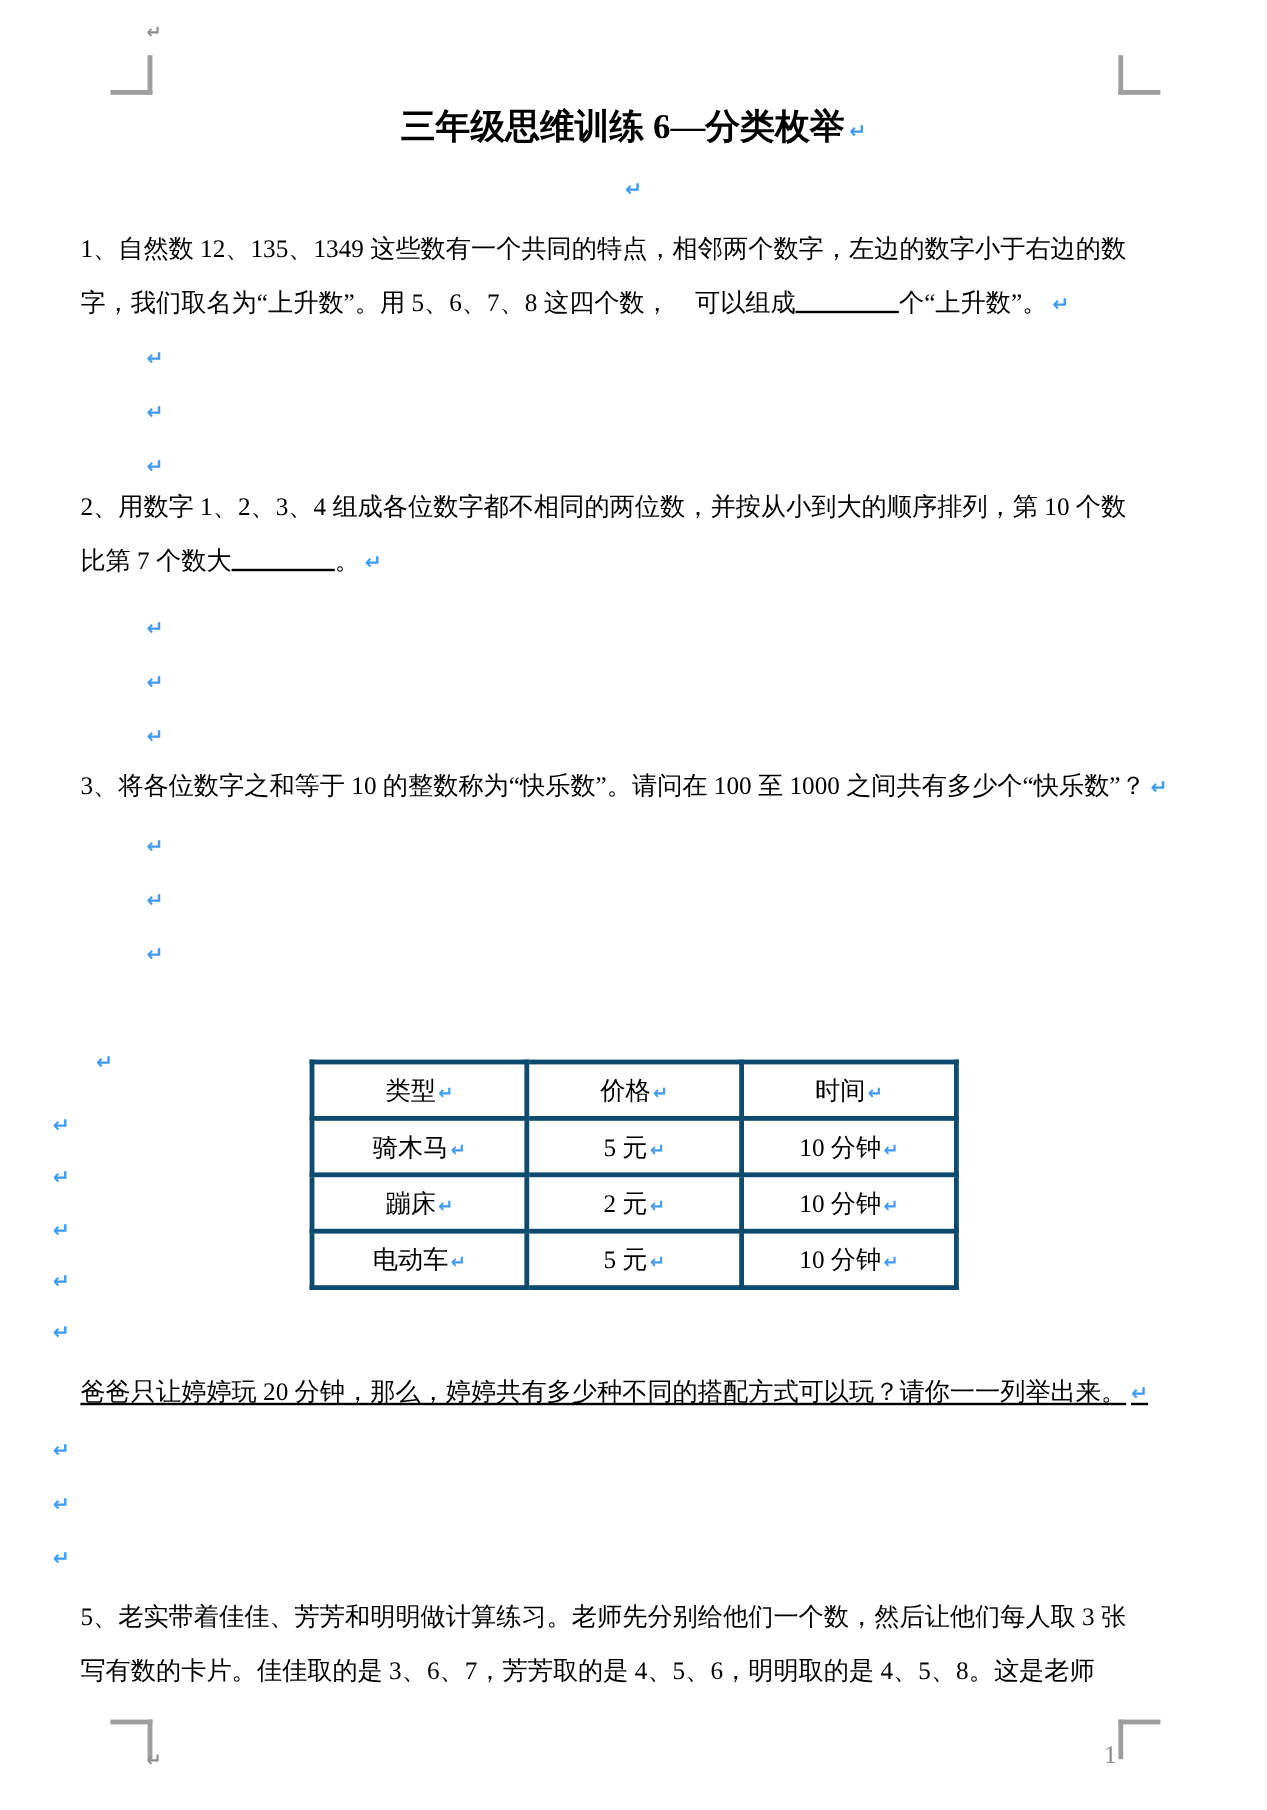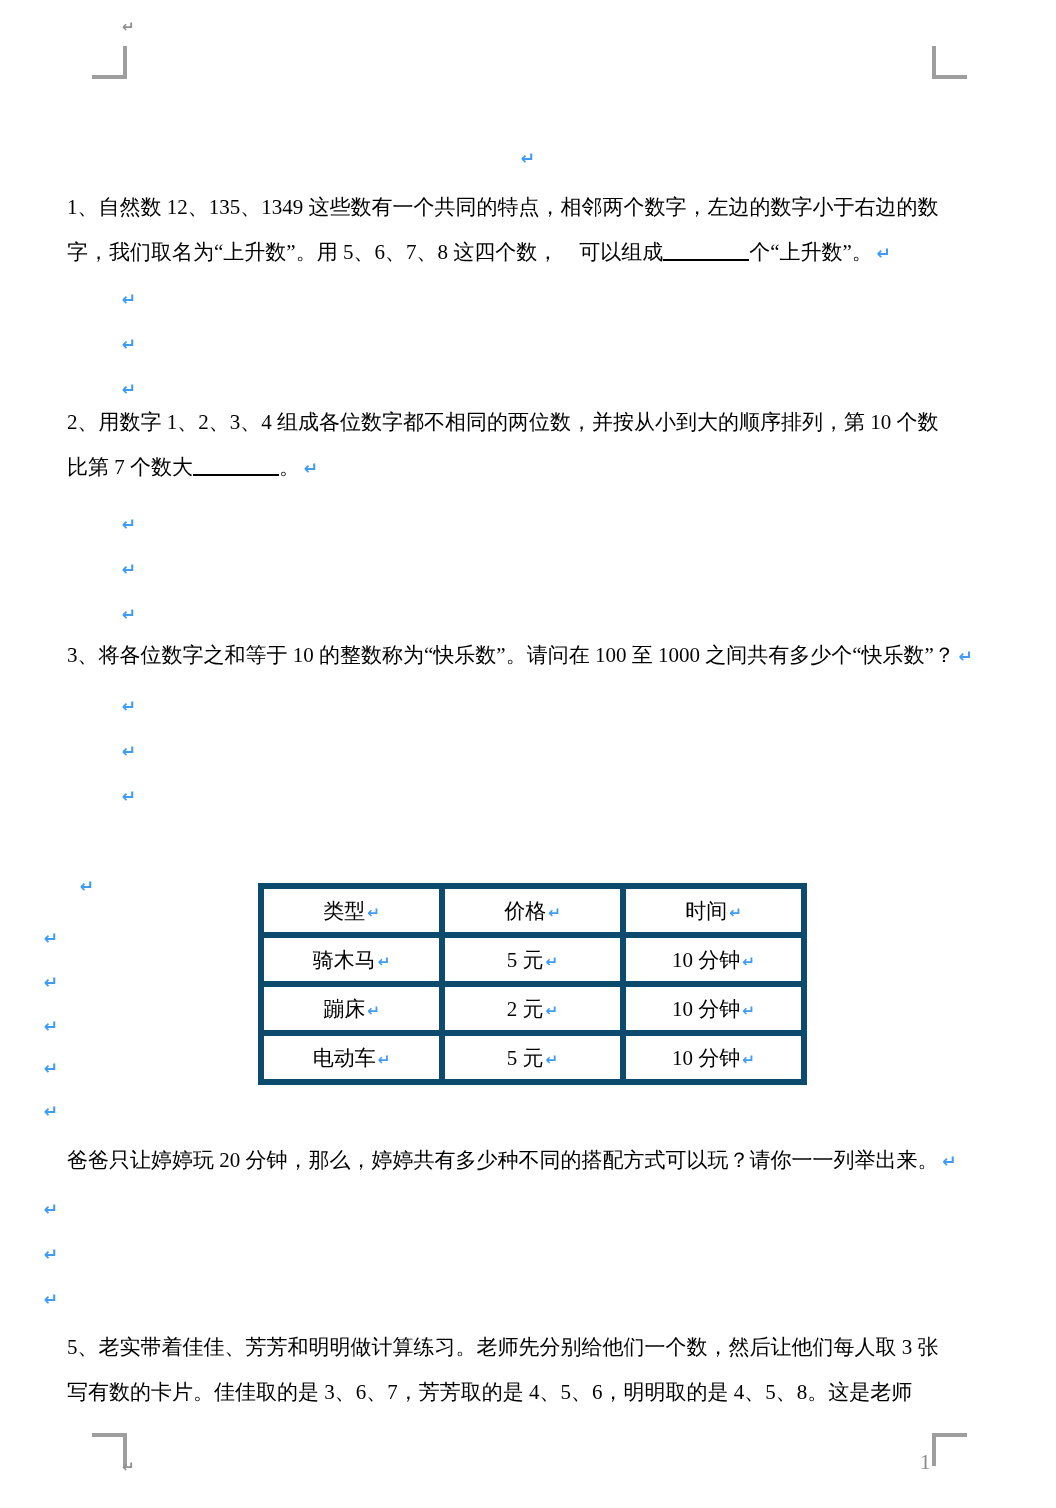--- a/index.html
+++ b/index.html
@@ -51,41 +51,44 @@
     display:inline-block; width:86px; height:4px;
     border-bottom:2px solid #000; vertical-align:-2px;
   }
 
   
   .price-table {
     position:absolute; left:258px; top:883px;
     border-collapse:collapse; table-layout:fixed;
   }
   .price-table td {
-    border:6px solid #0c4a6e;
+    border:4px solid #0c4a6e;
     width:175px; height:43px;
     text-align:center; vertical-align:middle;
     font-size:21px; padding:0;
   }
   .price-table .pmark { font-size:15px; margin-left:2px; }
 </style>
 </head>
 <body>
 
 <div class="page">
 
   <div class="corner tl"></div>
   <div class="corner tr"></div>
   <div class="corner bl"></div>
   <div class="corner br"></div>
 
   <span class="gmark" style="left:122px; top:20px;">↵</span>
   <span class="gmark" style="left:122px; top:1460px;">↵</span>
   <span class="pagenum">1</span>
 
+  <div class="title">
+    <span>三年级思维训练 6—分类枚举</span><span class="pmark inline">↵</span>
+  </div>
   <span class="pmark abs center" style="top:150px;">↵</span>
 
   <div class="para" style="top:185px;">
     <div class="line">1、自然数 12、135、1349 这些数有一个共同的特点，相邻两个数字，左边的数字小于右边的数</div>
     <div class="line indent">
       <span>字，我们取名为“上升数”。用 5、6、7、8 这四个数，　可以组成</span><span class="blank"></span><span>个“上升数”。</span><span class="pmark inline">↵</span>
     </div>
   </div>
 
   <span class="pmark abs" style="left:122px; top:291px;">↵</span>
@@ -140,21 +143,21 @@
     </tr>
   </tbody>
     </table>
 
   <span class="pmark abs" style="left:44px; top:930px;">↵</span>
   <span class="pmark abs" style="left:44px; top:974px;">↵</span>
   <span class="pmark abs" style="left:44px; top:1018px;">↵</span>
   <span class="pmark abs" style="left:44px; top:1060px;">↵</span>
   <span class="pmark abs" style="left:44px; top:1103px;">↵</span>
 
-  <div class="para" style="top:1138px;">
+  <div class="para" style="top:1138px;text-decoration:underline;">
     <div class="line">
       <span>爸爸只让婷婷玩 20 分钟，那么，婷婷共有多少种不同的搭配方式可以玩？请你一一列举出来。</span><span class="pmark inline">↵</span>
     </div>
   </div>
 
   <span class="pmark abs" style="left:44px; top:1201px;">↵</span>
   <span class="pmark abs" style="left:44px; top:1246px;">↵</span>
   <span class="pmark abs" style="left:44px; top:1291px;">↵</span>
 
   <div class="para" style="top:1325px;">

